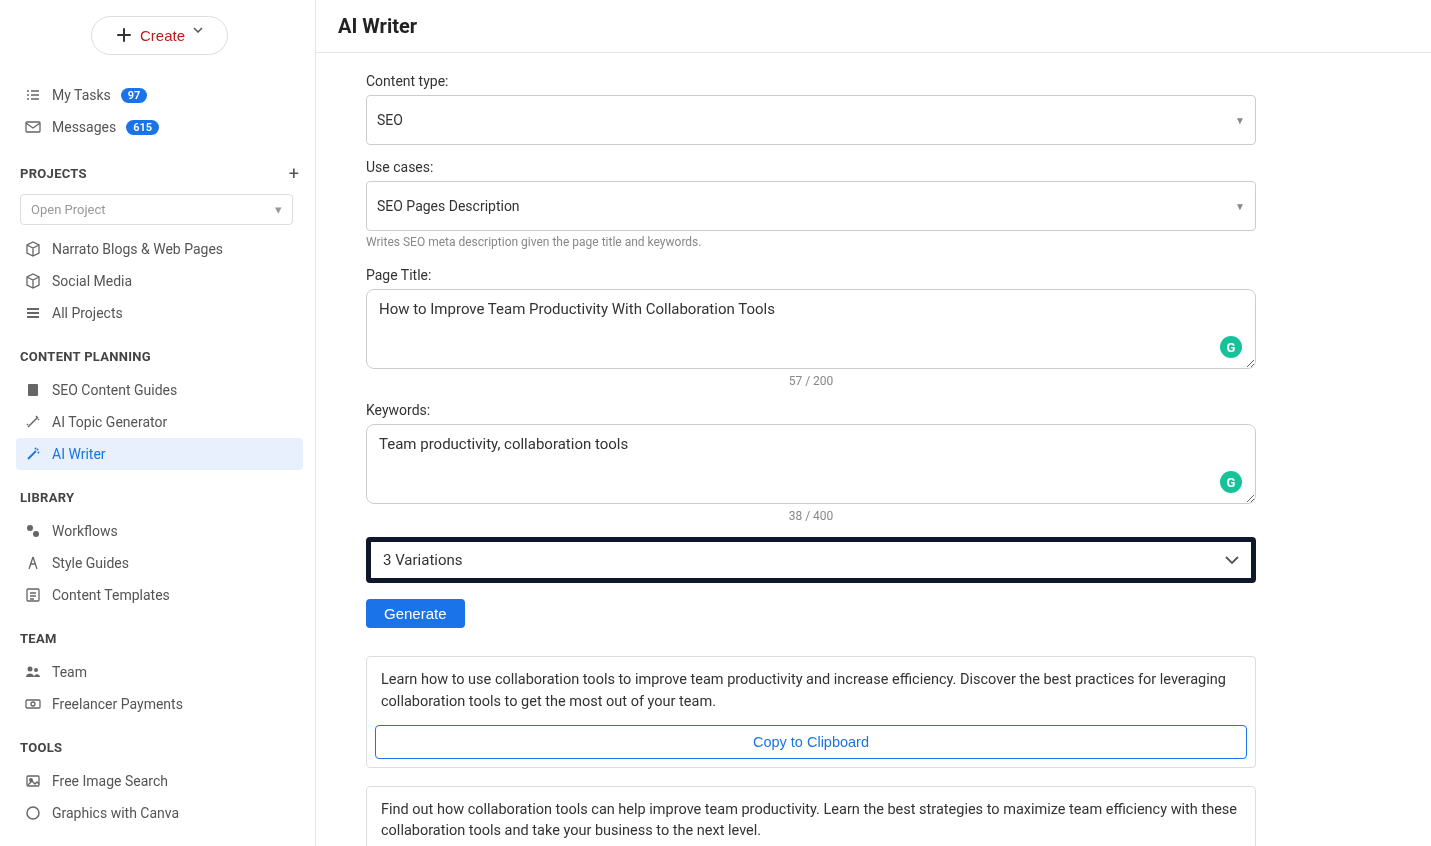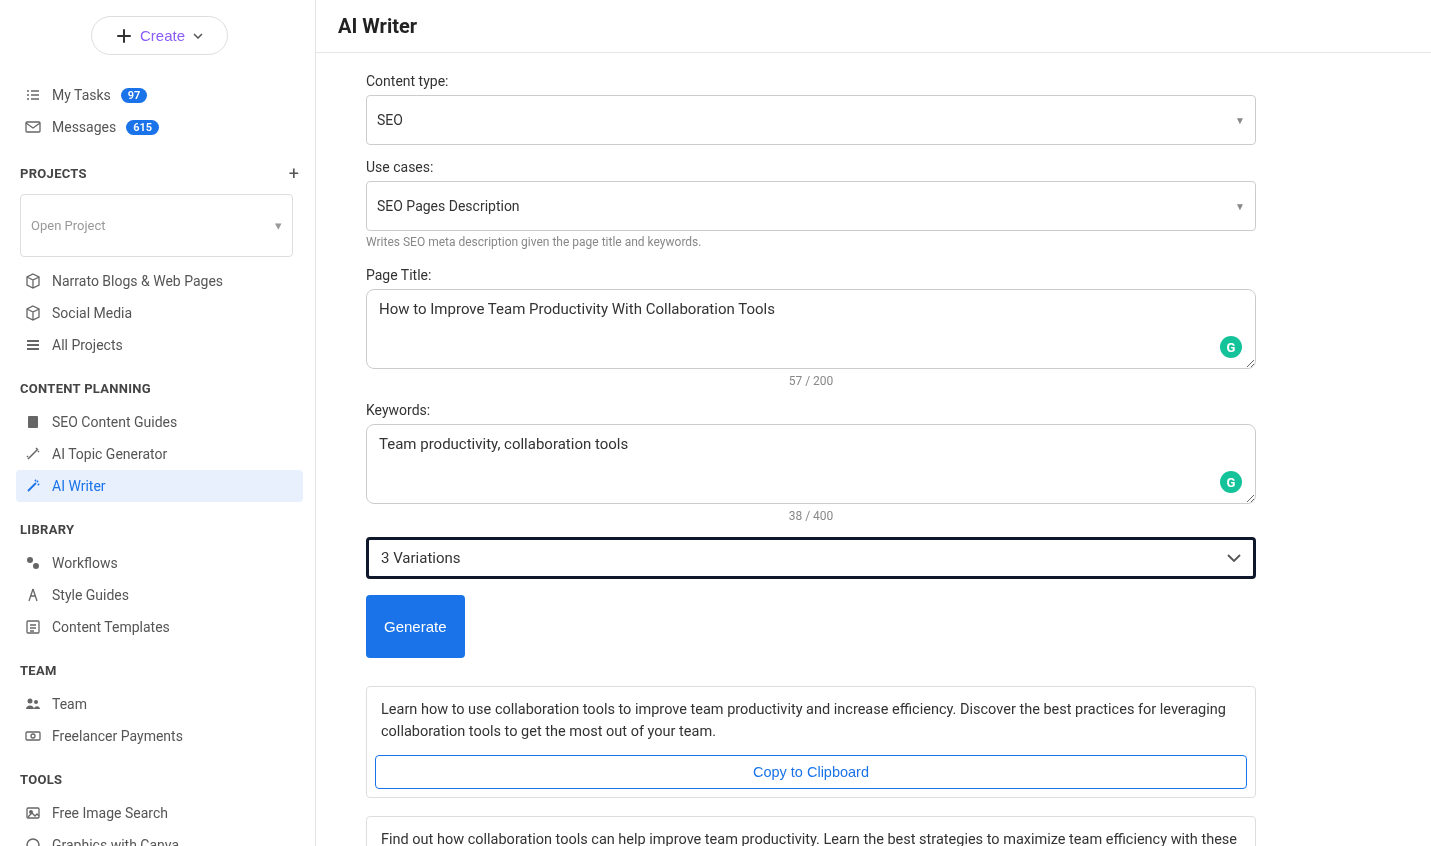--- a/index.html
+++ b/index.html
@@ -4,46 +4,46 @@
 <style>
 * { box-sizing: border-box; margin: 0; padding: 0; }
 body { font-family: -apple-system, BlinkMacSystemFont, 'Segoe UI', Roboto, Arial, sans-serif; color: #333; background: #fff; font-size: 14px; }
 .app { display: flex; height: 846px; width: 1431px; }
 
 
 .sidebar { width: 316px; border-right: 1px solid #e5e5e5; overflow-y: auto; padding: 16px 12px 16px 16px; }
 .sidebar::-webkit-scrollbar { width: 8px; }
 .sidebar::-webkit-scrollbar-thumb { background: #ccc; border-radius: 4px; }
 .create-btn-wrap { display:flex; justify-content:center; margin-bottom:24px; }
-.create-btn { display:flex; align-items:center; gap:8px; border:1px solid #ddd; border-radius:24px; padding:10px 24px; background:#fff; cursor:pointer; font-size:15px; font-weight:500; color:#8b5cf6; }
+.create-btn { display:flex; align-items:flex-start; gap:8px; border:1px solid #ddd; border-radius:24px; padding:10px 24px; background:#fff; cursor:pointer; font-size:15px; font-weight:500; color:#b91c1c; }
 .nav-item { display:flex; align-items:center; gap:10px; padding:8px 8px; cursor:pointer; color:#555; border-radius:4px; }
 .nav-item.active { background:#e8f0fe; color:#1a73e8; }
 .nav-item .nav-icon { width:18px; display:flex; align-items:center; justify-content:center; color:#666; }
 .nav-item.active .nav-icon { color:#1a73e8; }
 .badge { background:#1a73e8; color:#fff; font-size:11px; padding:1px 7px; border-radius:10px; font-weight:600; }
 .section-header { display:flex; justify-content:space-between; align-items:center; margin:20px 0 10px 0; padding:0 4px; }
 .section-title { font-size:13px; font-weight:700; color:#444; letter-spacing:0.3px; }
 .add-icon { cursor:pointer; font-size:18px; color:#555; }
-.open-project { width:95%; margin:0 4px 8px 4px; padding:23px 10px; border:1px solid #ddd; border-radius:4px; color:#999; font-size:13px; background:#fff; display:flex; justify-content:space-between; align-items:center; cursor:pointer; }
+.open-project { width:95%; margin:0 4px 8px 4px; padding:7px 10px; border:1px solid #ddd; border-radius:4px; color:#999; font-size:13px; background:#fff; display:flex; justify-content:space-between; align-items:center; cursor:pointer; }
 
 
 .main { flex:1; overflow-y:auto; }
 .page-header { padding:14px 22px; border-bottom:1px solid #e5e5e5; }
 .page-title { font-size:20px; font-weight:700; color:#222; }
 .content { padding:20px 40px 20px 50px; max-width: 980px; }
 .field-label { font-size:14px; color:#333; margin-bottom:6px; display:block; }
 .select { width:100%; border:1px solid #ccc; border-radius:4px; padding:16px 10px; font-size:14px; color:#333; margin-bottom:14px; display:flex; justify-content:space-between; align-items:center; cursor:pointer; background:#fff; }
 .select .caret { font-size:10px; color:#888; }
 .helper-text { font-size:12px; color:#888; margin-top:-10px; margin-bottom:18px; }
 .textarea-wrap { position:relative; }
 .textarea { width:100%; border:1px solid #ccc; border-radius:8px; padding:10px 12px; font-size:15px; color:#333; resize:both; font-family:inherit; min-height:80px; }
 .counter { text-align:center; font-size:12px; color:#888; margin-top:2px; margin-bottom:14px; }
 .grammarly { position:absolute; right:14px; bottom:14px; width:22px; height:22px; border-radius:50%; background:#15c39a; color:#fff; display:flex; align-items:center; justify-content:center; font-weight:700; font-size:13px; }
-.variations-select { width:100%; border:3px solid #0f172a; border-radius:4px; padding:9px 12px; font-size:15px; color:#333; display:flex; justify-content:space-between; align-items:center; cursor:pointer; margin-bottom:16px; }
-.generate-btn { background:#1a73e8; color:#fff; border:none; border-radius:4px; padding:23px 18px; font-size:15px; cursor:pointer; margin-bottom:28px; }
+.variations-select { width:100%; border:5px solid #0f172a; border-radius:4px; padding:9px 12px; font-size:15px; color:#333; display:flex; justify-content:space-between; align-items:center; cursor:pointer; margin-bottom:16px; }
+.generate-btn { background:#1a73e8; color:#fff; border:none; border-radius:4px; padding:6px 18px; font-size:15px; cursor:pointer; margin-bottom:28px; }
 .result-card { border:1px solid #ddd; border-radius:4px; margin-bottom:18px; }
 .result-text { padding:12px 14px; font-size:14.5px; color:#333; line-height:1.5; }
 .copy-btn { display:block; width:calc(100% - 16px); margin:0 8px 8px 8px; padding:8px; text-align:center; border:1px solid #1a73e8; border-radius:4px; color:#1a73e8; background:#fff; cursor:pointer; font-size:14.5px; }
 svg { display:block; }
 </style>
 </head>
 <body>
 
 <div class="app">
 

